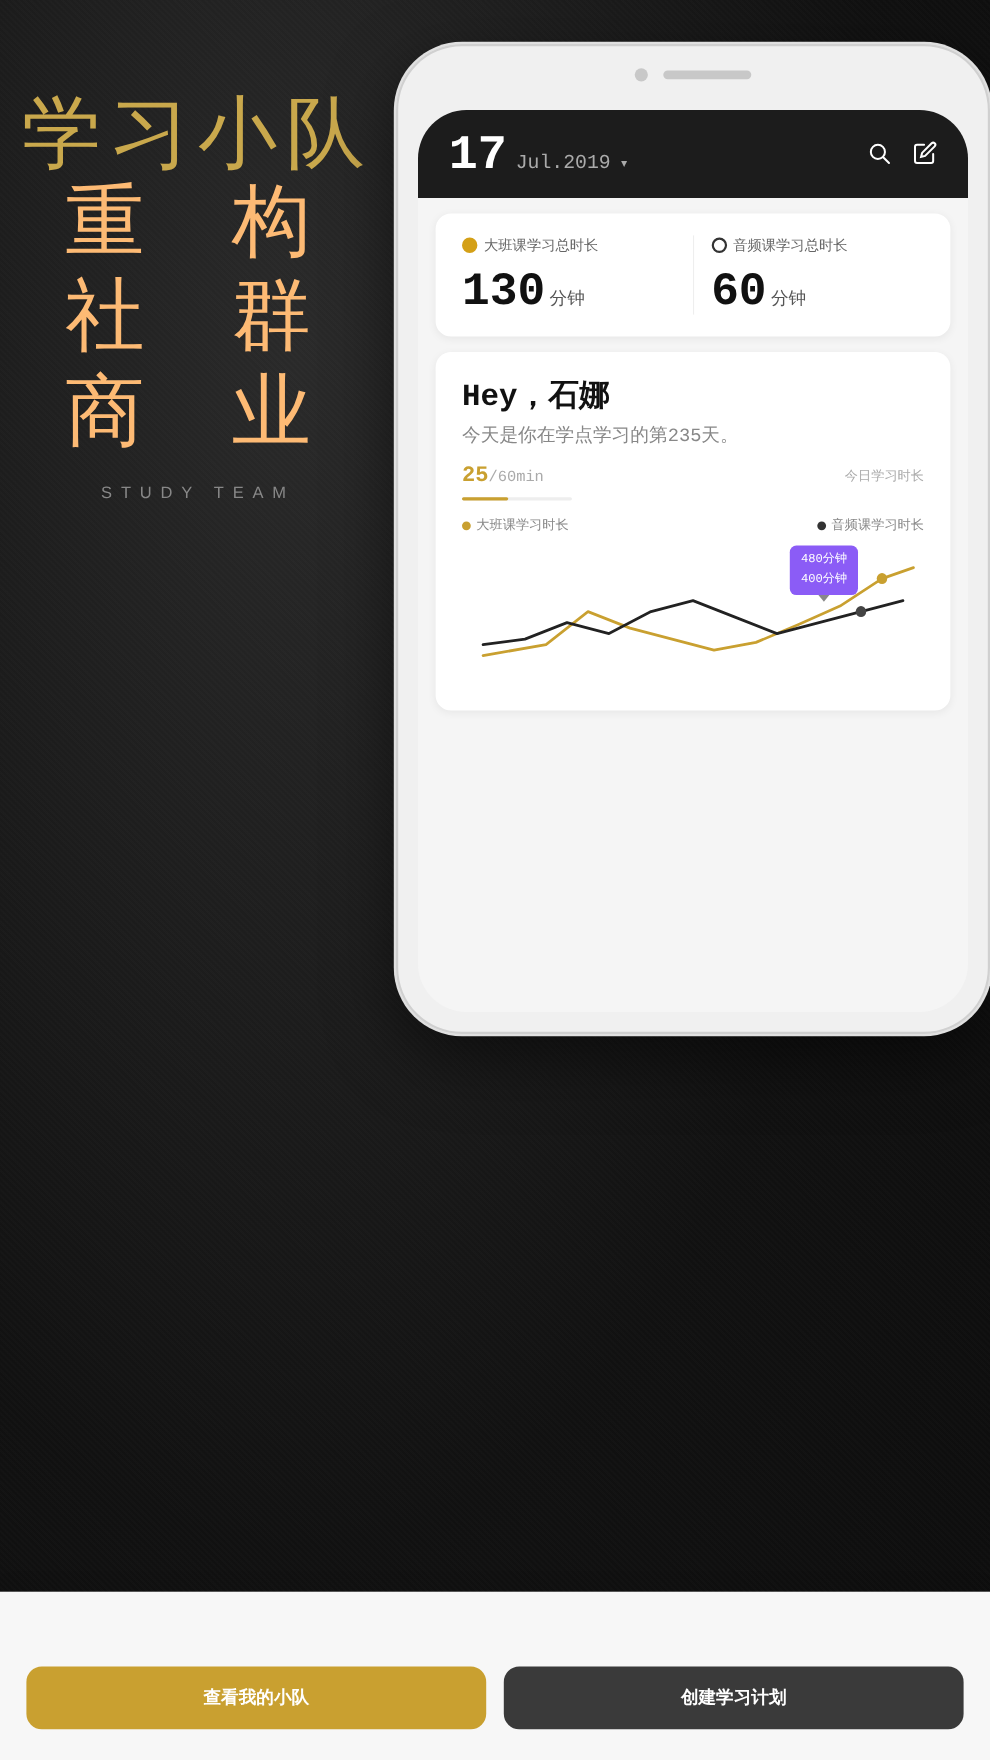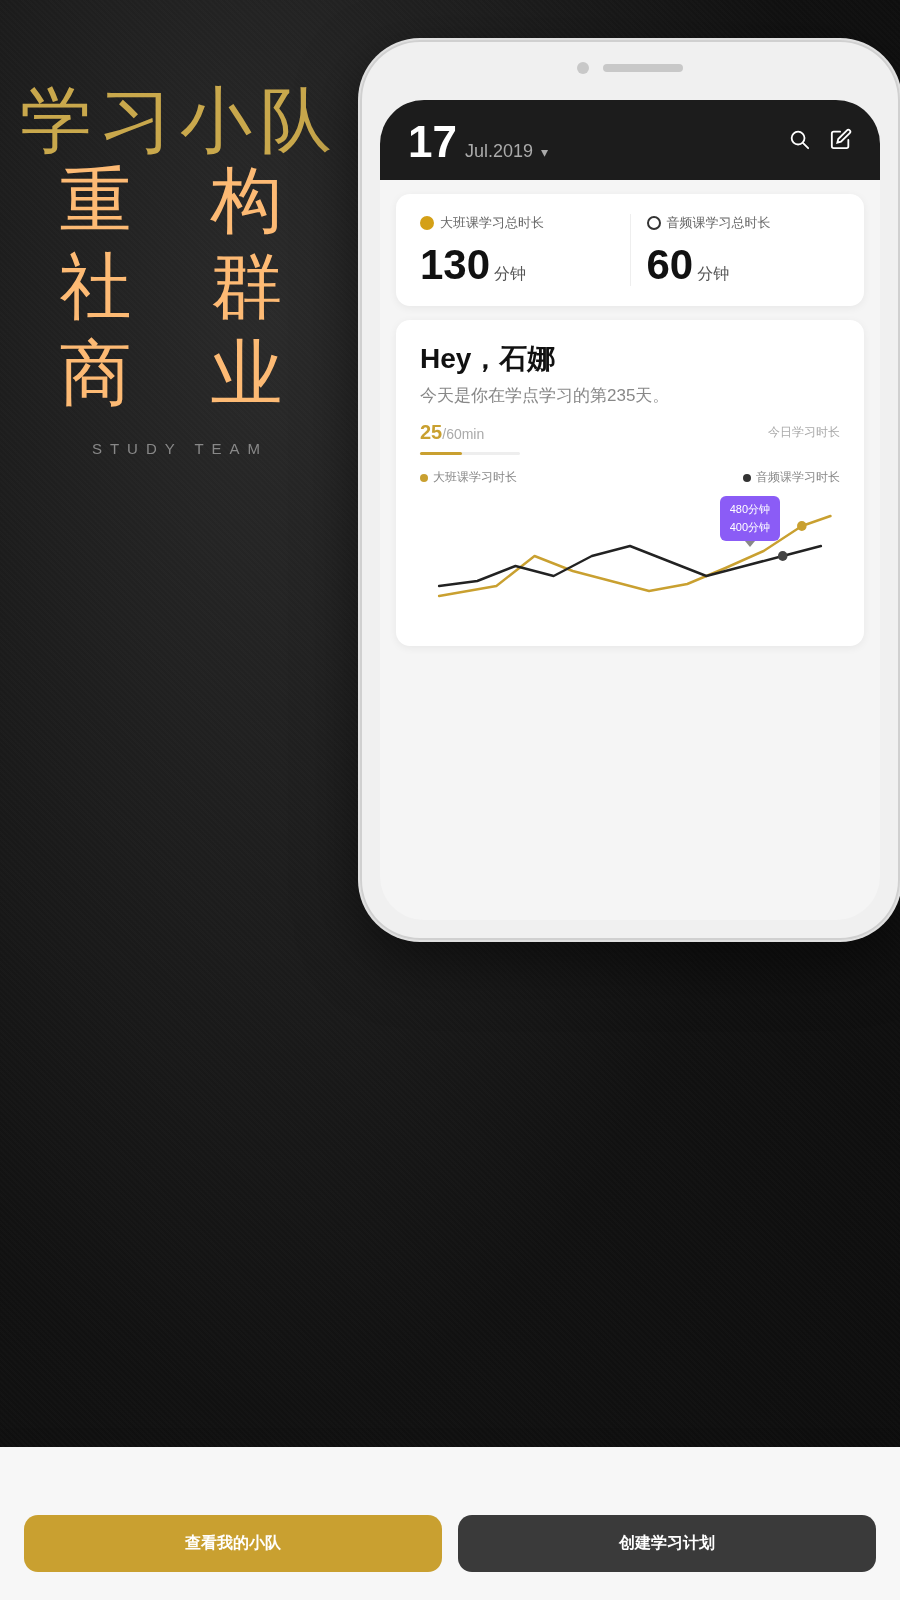--- a/index.html
+++ b/index.html
@@ -72,20 +72,21 @@
       margin-top: 18px;
       font-weight: 300;
     }
 
     
     .phone-wrapper {
       margin-top: 40px;
       position: relative;
       width: 540px;
       flex: 1;
+      font-family: Liberation Mono, monospace;
     }
 
     .phone-frame {
       width: 540px;
       height: 900px;
       background: #f0f0f0;
       border-radius: 60px;
       position: relative;
       box-shadow: 
         0 0 0 2px #e0e0e0,

